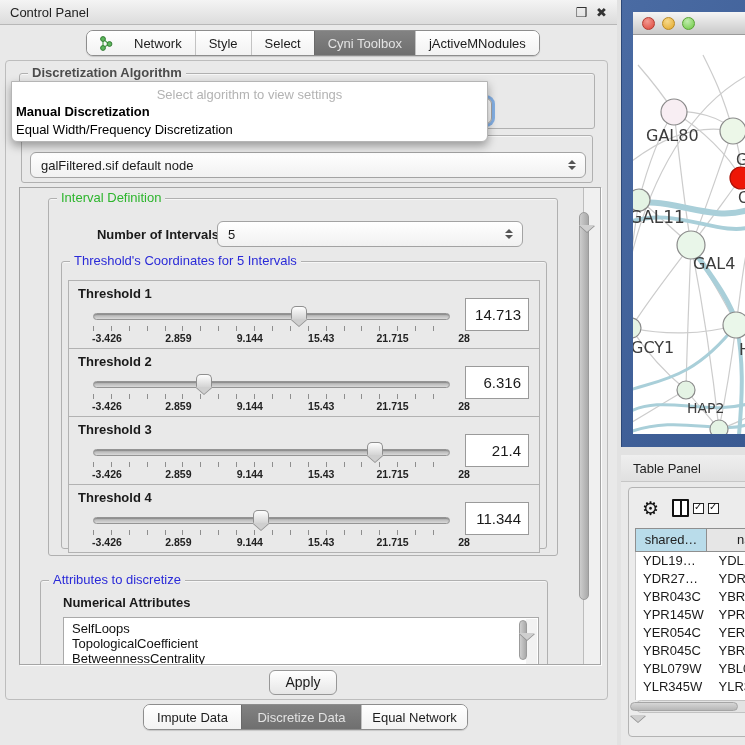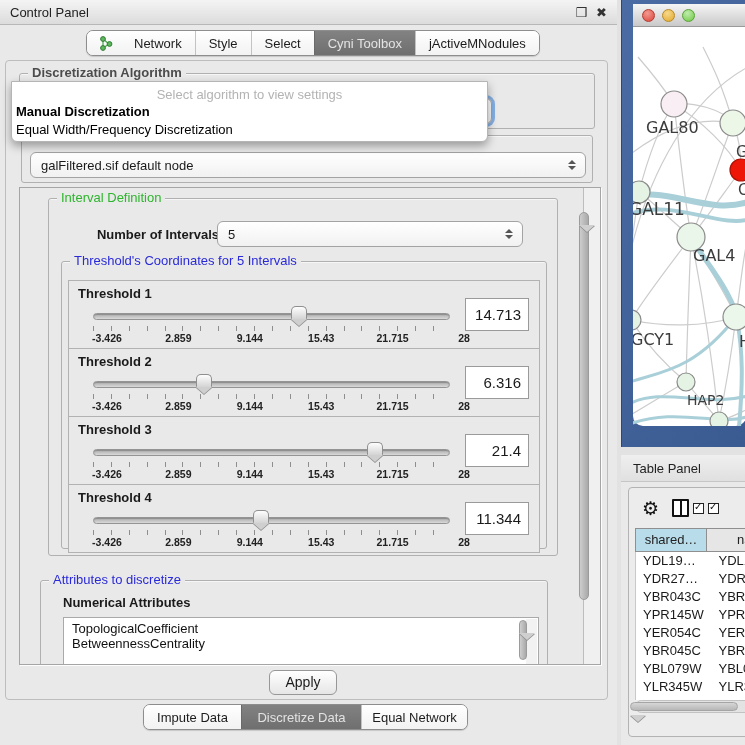--- a/index.html
+++ b/index.html
@@ -99,21 +99,21 @@
   .list-scrollbar .thumb { position:absolute; left:1px; top:1px; width:8px; height:40px; border-radius:4px;
     background:linear-gradient(to right,#cfcfcf,#a9a9a9); border:1px solid #9b9b9b; }
 
   .apply-btn { position:absolute; left:263px; top:609px; width:68px; height:25px;
     background:linear-gradient(#ffffff,#e6e6e6); border:1px solid #979797; border-radius:6px;
     font-size:14px; text-align:center; line-height:23px; }
 
   
   .net-window { position:absolute; left:621px; top:0; width:124px; height:447px;
     background:linear-gradient(120deg,#4a6ba3,#3a5a92); border-left:1px solid #2c4878; }
-  .net-inner { position:absolute; left:11px; top:4px; width:113px; height:422px; background:#fff;border-radius:10px; }
+  .net-inner { position:absolute; left:11px; top:12px; width:113px; height:422px; background:#fff; }
   .net-titlebar { position:absolute; left:0; top:0; width:100%; height:23px;
     background:linear-gradient(#f5f5f5,#c9c9c9); border-bottom:1px solid #9a9a9a;
     display:flex; align-items:center; gap:7px; padding-left:9px; }
   .tl { width:13px; height:13px; border-radius:50%; }
   .tl.red    { background:radial-gradient(circle at 40% 30%, #f29a92,#dd4438); border:1px solid #b33b31; }
   .tl.yellow { background:radial-gradient(circle at 40% 30%, #f6d98c,#e3a828); border:1px solid #bb8a22; }
   .tl.green  { background:radial-gradient(circle at 40% 30%, #c0ecae,#6cc940); border:1px solid #58a335; }
   .net-canvas { position:absolute; left:0; top:23px; width:113px; height:399px; overflow:hidden; }
 
   
@@ -302,20 +302,21 @@
   </div>
 </div>
         </div>
       </div>
 
       <div class="groupbox gb-blue" style="left:20px; top:392px; width:508px; height:90px;">
         <span class="gb-title">Attributes to discretize</span>
         <span class="attr-label">Numerical Attributes</span>
         <div class="attr-list">
           <ul id="attr-ul">
+              <li>SelfLoops</li>
               <li>TopologicalCoefficient</li>
               <li>BetweennessCentrality</li>
             </ul>
           <div class="list-scrollbar">
               <div class="thumb"></div>
             </div>
         </div>
       </div>
 
       <div class="v-scrollbar">

